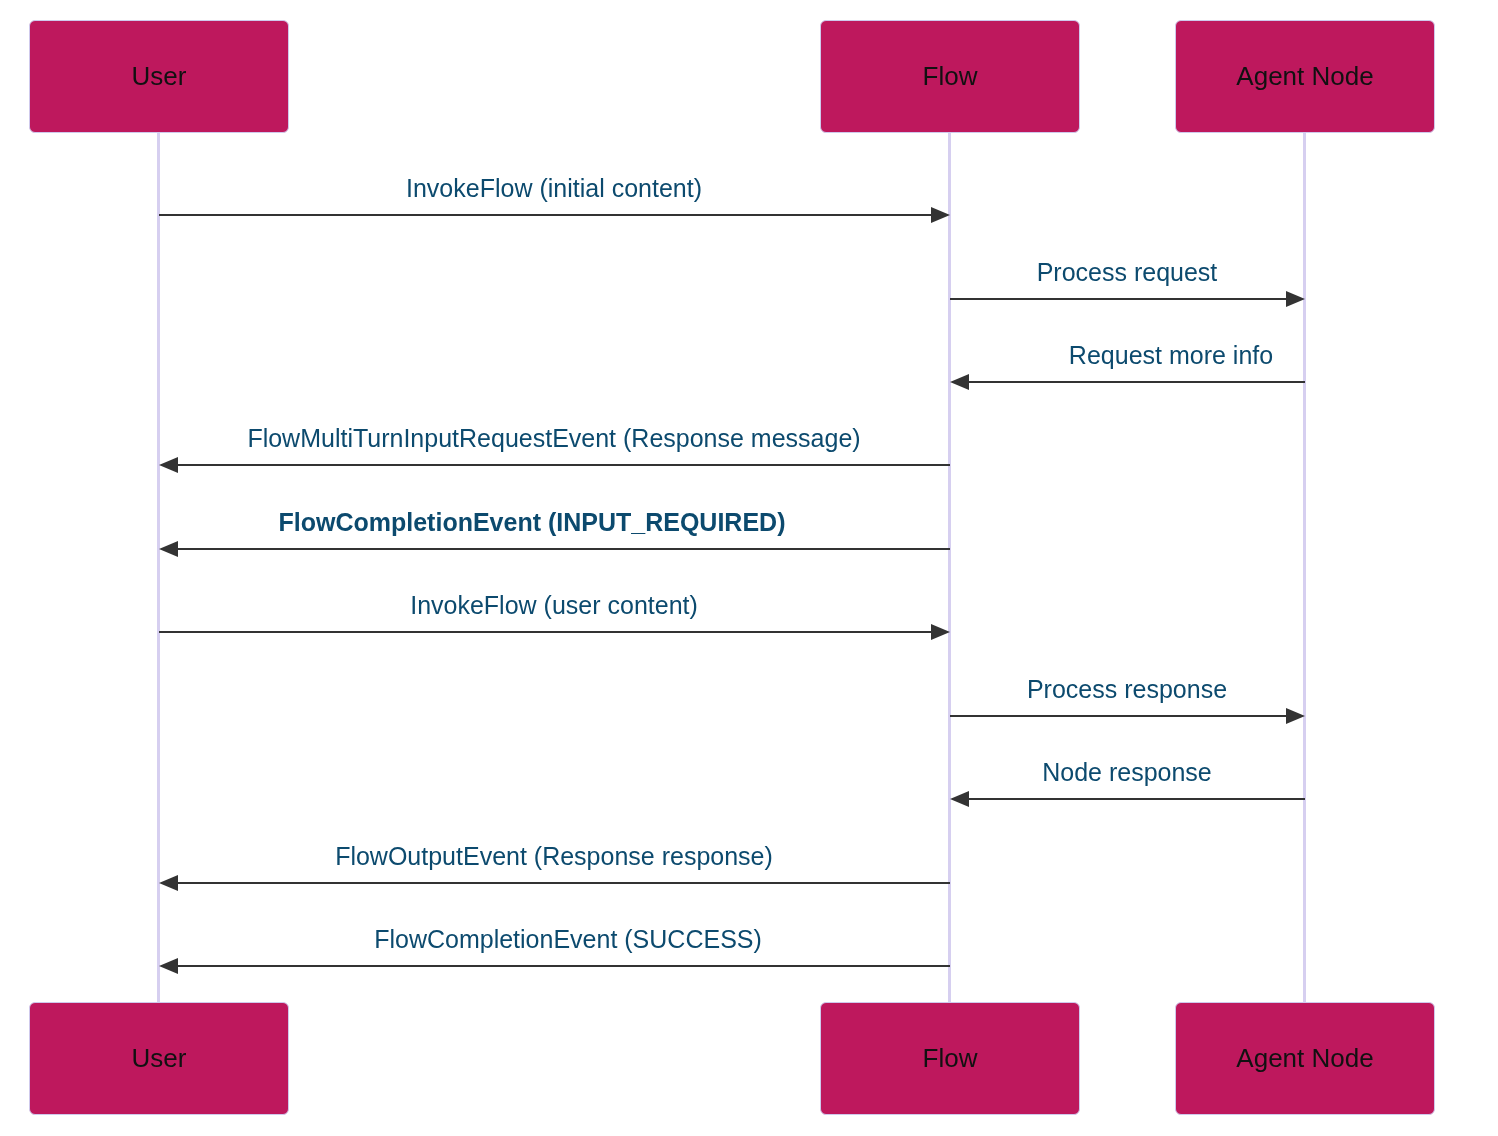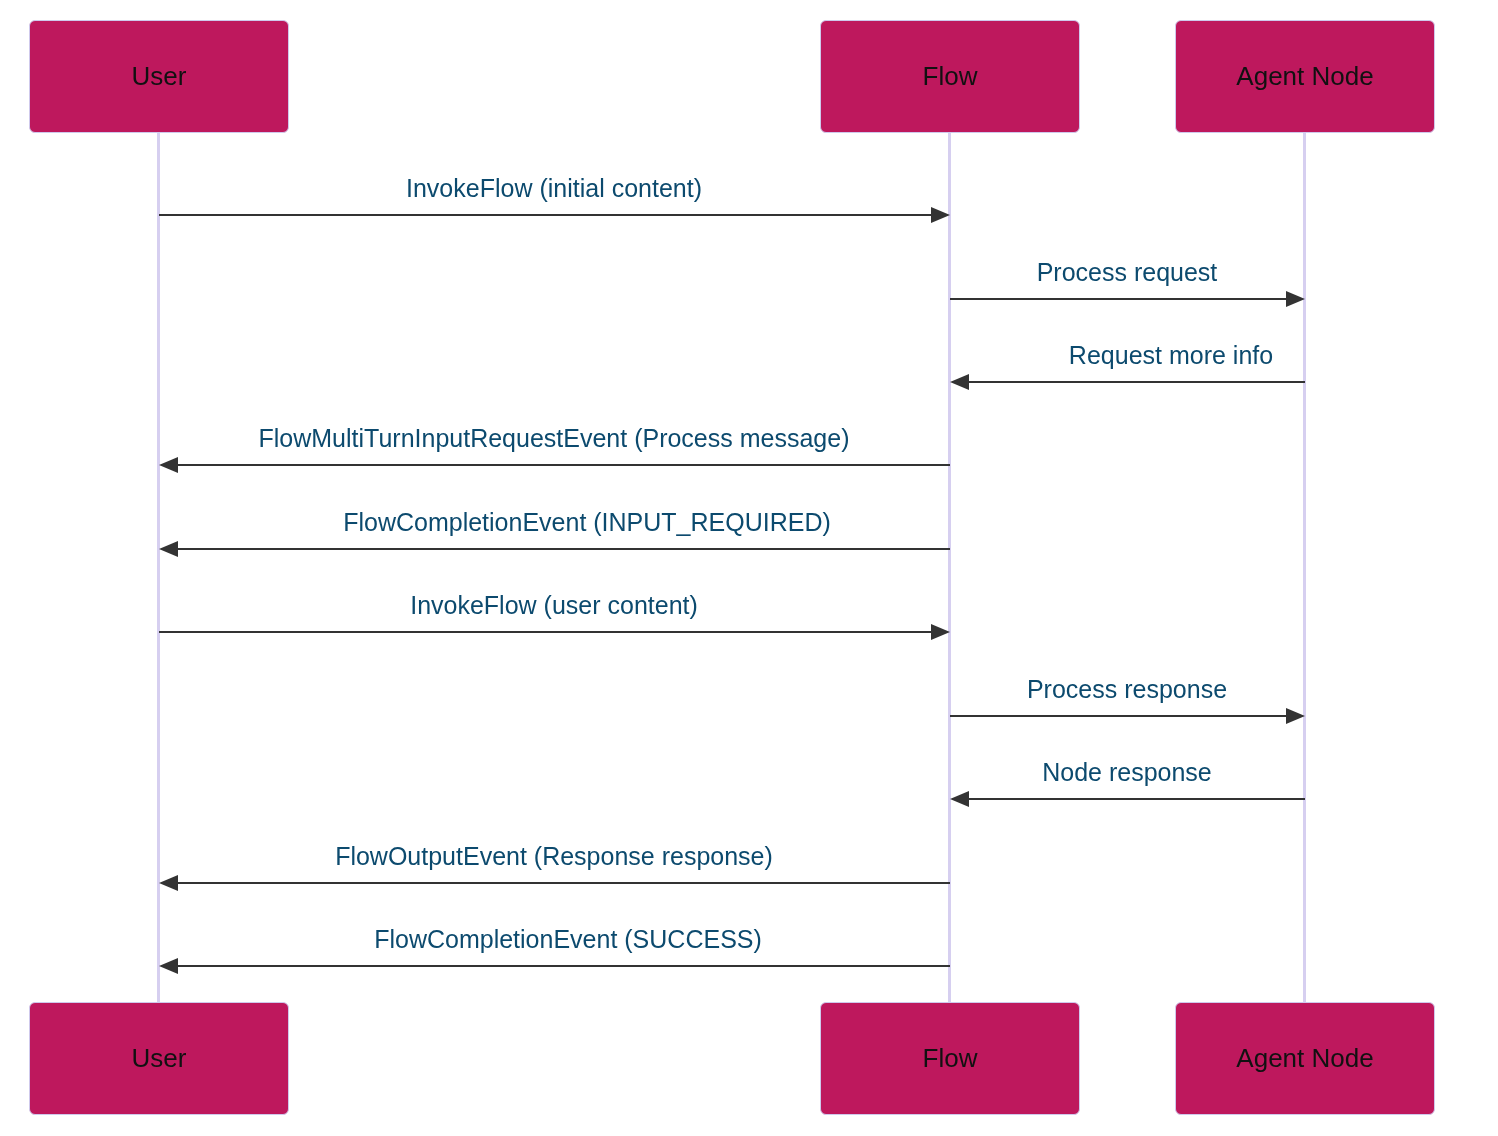--- a/index.html
+++ b/index.html
@@ -96,27 +96,27 @@
     <div class="head-r" style="left:1286px; top:291px;"></div>
   </div>
 
   <div>
     <div class="msg-label" style="left:1127px; top:340px;margin-left:44px;">Request more info</div>
     <div class="head-l" style="left:950px; top:374px;"></div>
     <div class="msg-line" style="left:969px; top:381px; width:336px;"></div>
   </div>
 
   <div>
-    <div class="msg-label" style="left:554px; top:423px;">FlowMultiTurnInputRequestEvent (Process message)</div>
+    <div class="msg-label" style="left:554px; top:423px;">FlowMultiTurnInputRequestEvent (Response message)</div>
     <div class="head-l" style="left:159px; top:457px;"></div>
     <div class="msg-line" style="left:178px; top:464px; width:772px;"></div>
   </div>
 
   <div>
-    <div class="msg-label" style="left:587px; top:507px;">FlowCompletionEvent (INPUT_REQUIRED)</div>
+    <div class="msg-label" style="left:532px; top:507px;font-weight:bold;">FlowCompletionEvent (INPUT_REQUIRED)</div>
     <div class="head-l" style="left:159px; top:541px;"></div>
     <div class="msg-line" style="left:178px; top:548px; width:772px;"></div>
   </div>
 
   <div>
     <div class="msg-label" style="left:554px; top:590px;">InvokeFlow (user content)</div>
     <div class="msg-line" style="left:159px; top:631px; width:772px;"></div>
     <div class="head-r" style="left:931px; top:624px;"></div>
   </div>
 

